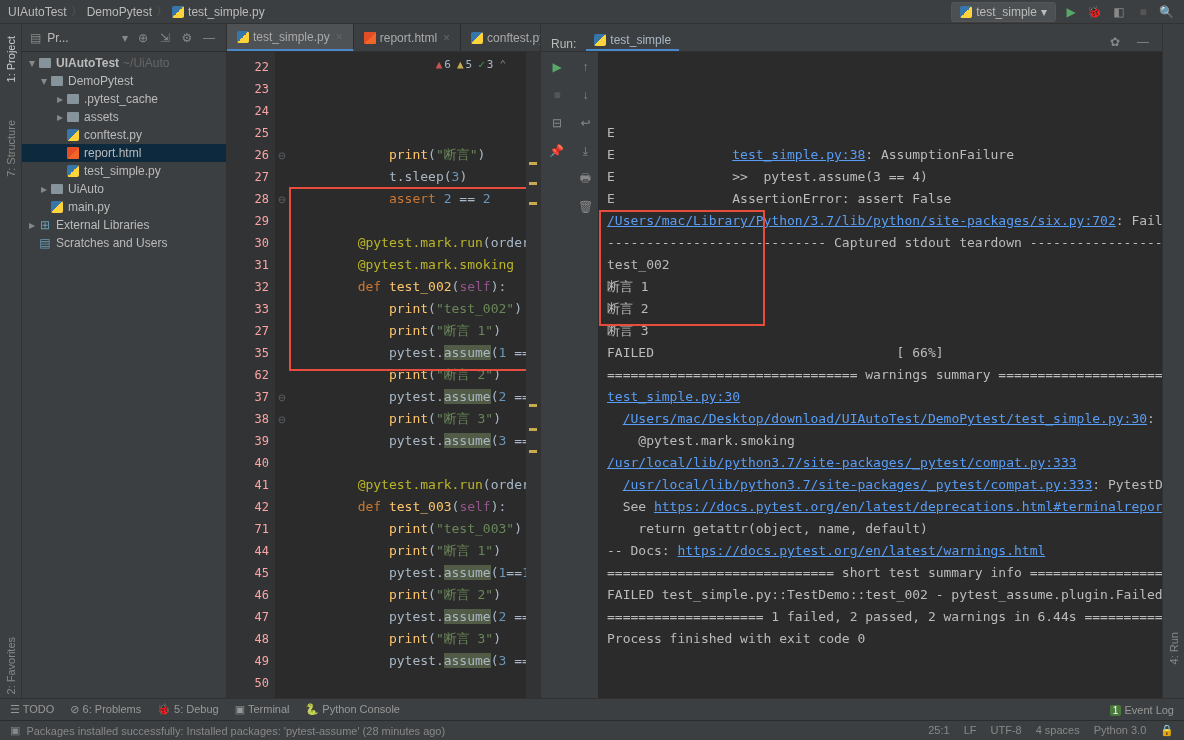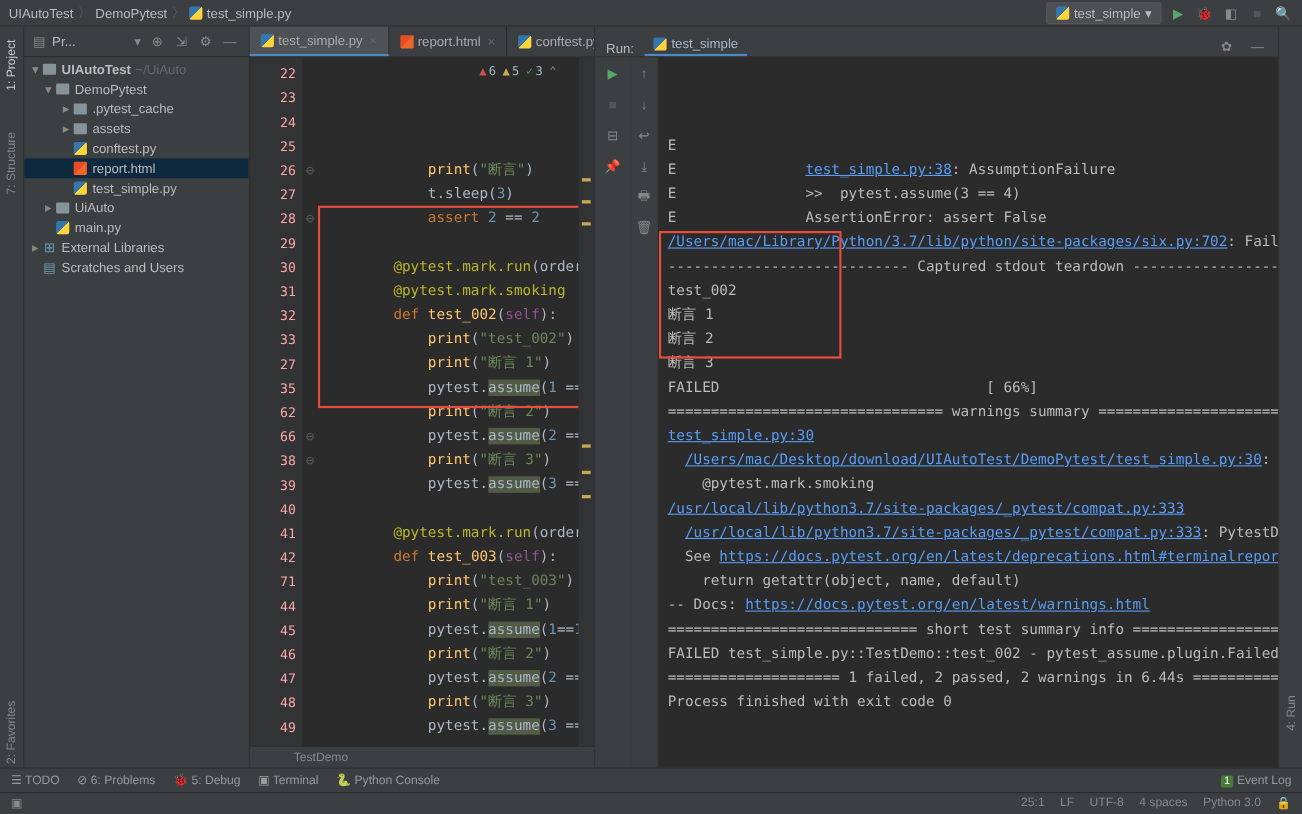--- a/index.html
+++ b/index.html
@@ -224,21 +224,21 @@
           <div class="ln">27</div>
           <div class="ln">28</div>
           <div class="ln">29</div>
           <div class="ln">30</div>
           <div class="ln">31</div>
           <div class="ln">32</div>
           <div class="ln">33</div>
           <div class="ln">27</div>
           <div class="ln">35</div>
           <div class="ln">62</div>
-          <div class="ln">66</div>
+          <div class="ln">37</div>
           <div class="ln">38</div>
           <div class="ln">39</div>
           <div class="ln">40</div>
           <div class="ln">41</div>
           <div class="ln">42</div>
           <div class="ln">71</div>
           <div class="ln">44</div>
           <div class="ln">45</div>
           <div class="ln">46</div>
           <div class="ln">47</div>
@@ -288,23 +288,20 @@
       <div class="code-line"><span>            </span><span class="fn">print</span><span class="op">(</span><span class="str">"断言"</span><span class="op">)</span></div><div class="code-line"><span>            t.sleep(</span><span class="num">3</span><span class="op">)</span></div><div class="code-line"><span>            </span><span class="kw">assert </span><span class="num">2</span><span class="op"> == </span><span class="num">2</span></div><div class="code-line"><span></span></div><div class="code-line"><span>        </span><span class="dec">@pytest.mark.run</span><span class="op">(</span><span>order=</span></div><div class="code-line"><span>        </span><span class="dec">@pytest.mark.smoking</span></div><div class="code-line"><span>        </span><span class="kw">def </span><span class="fn">test_002</span><span class="op">(</span><span class="self">self</span><span class="op">):</span></div><div class="code-line"><span>            </span><span class="fn">print</span><span class="op">(</span><span class="str">"test_002"</span><span class="op">)</span></div><div class="code-line"><span>            </span><span class="fn">print</span><span class="op">(</span><span class="str">"断言 1"</span><span class="op">)</span></div><div class="code-line"><span>            pytest.</span><span class="hl">assume</span><span class="op">(</span><span class="num">1</span><span class="op"> == </span></div><div class="code-line"><span>            </span><span class="fn">print</span><span class="op">(</span><span class="str">"断言 2"</span><span class="op">)</span></div><div class="code-line"><span>            pytest.</span><span class="hl">assume</span><span class="op">(</span><span class="num">2</span><span class="op"> == </span></div><div class="code-line"><span>            </span><span class="fn">print</span><span class="op">(</span><span class="str">"断言 3"</span><span class="op">)</span></div><div class="code-line"><span>            pytest.</span><span class="hl">assume</span><span class="op">(</span><span class="num">3</span><span class="op"> == </span></div><div class="code-line"><span></span></div><div class="code-line"><span>        </span><span class="dec">@pytest.mark.run</span><span class="op">(</span><span>order=</span></div><div class="code-line"><span>        </span><span class="kw">def </span><span class="fn">test_003</span><span class="op">(</span><span class="self">self</span><span class="op">):</span></div><div class="code-line"><span>            </span><span class="fn">print</span><span class="op">(</span><span class="str">"test_003"</span><span class="op">)</span></div><div class="code-line"><span>            </span><span class="fn">print</span><span class="op">(</span><span class="str">"断言 1"</span><span class="op">)</span></div><div class="code-line"><span>            pytest.</span><span class="hl">assume</span><span class="op">(</span><span class="num">1</span><span class="op">==</span><span class="num">1</span></div><div class="code-line"><span>            </span><span class="fn">print</span><span class="op">(</span><span class="str">"断言 2"</span><span class="op">)</span></div><div class="code-line"><span>            pytest.</span><span class="hl">assume</span><span class="op">(</span><span class="num">2</span><span class="op"> == </span></div><div class="code-line"><span>            </span><span class="fn">print</span><span class="op">(</span><span class="str">"断言 3"</span><span class="op">)</span></div><div class="code-line"><span>            pytest.</span><span class="hl">assume</span><span class="op">(</span><span class="num">3</span><span class="op"> == </span></div><div class="code-line"><span></span></div></div>
       <div class="err-strip">
         <div class="err-mark" style="top:110px;background:#c9a94f"></div>
         <div class="err-mark" style="top:130px;background:#c9a94f"></div>
         <div class="err-mark" style="top:150px;background:#c9a94f"></div>
         <div class="err-mark" style="top:352px;background:#c9a94f"></div>
         <div class="err-mark" style="top:376px;background:#c9a94f"></div>
         <div class="err-mark" style="top:398px;background:#c9a94f"></div>
       </div>
     </div>
-    <div class="breadcrumb-bar">
-        <span style="margin-left:30px">TestDemo</span>
-      </div>
   </div>
 
   <div class="run-pane">
     <div class="run-header">
       <span class="label">Run:</span>
       <div class="run-tab">
         <span class="py-ic"></span>
         <span>test_simple</span>
       </div>
       <div style="flex:1"></div>
@@ -342,20 +339,21 @@
   <span>⊘ <span>6: Problems</span></span>
   <span>🐞 <span>5: Debug</span></span>
   <span>▣ <span>Terminal</span></span>
   <span>🐍 <span>Python Console</span></span>
   <span class="spacer"></span>
   <span><span class="badge-green">1</span> <span>Event Log</span></span>
 </div>
 
 <div class="status-bar">
   <span style="margin-right:6px">▣</span>
+  <span>Packages installed successfully: Installed packages: 'pytest-assume' (28 minutes ago)</span>
   <div class="right-status">
     <span>25:1</span>
     <span>LF</span>
     <span>UTF-8</span>
     <span>4 spaces</span>
     <span>Python 3.0</span>
     <span>🔒</span>
   </div>
 </div>
 

